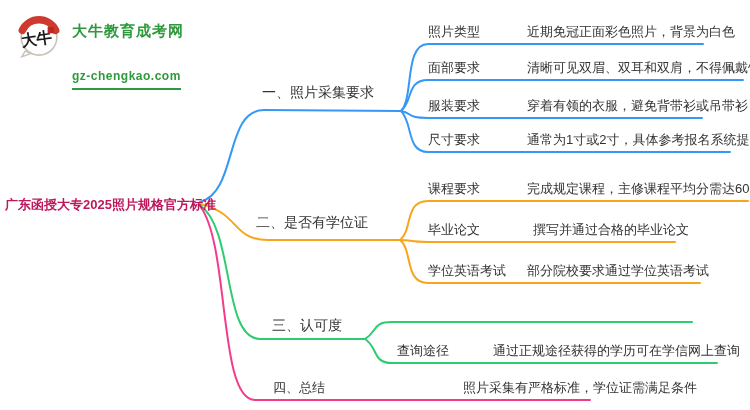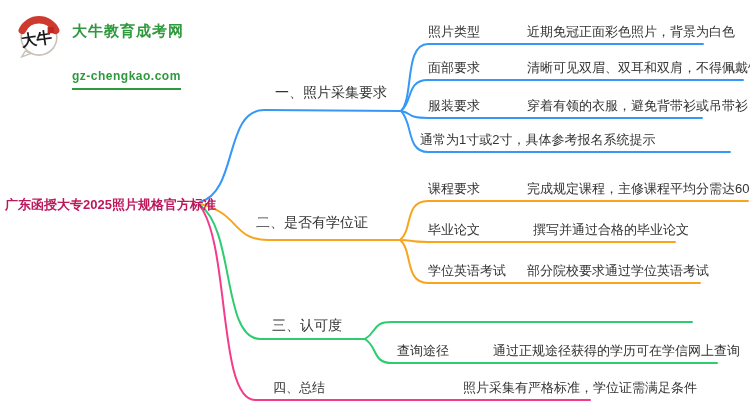--- a/index.html
+++ b/index.html
@@ -50,21 +50,21 @@
   
   .g12 { left:420px; width:330px; }
   .g12 .lab { padding-left:8px; min-width:99px; }
   
   .g3 { left:383px; width:352px; }
   .g3 .lab { padding-left:14px; min-width:96px; }
   
   .g4 { left:243px; width:347px; }
   .g4 .lab { padding-left:30px; min-width:190px; }
 
-  .b1l { left:262px; top:84px;margin-left:13px; }
+  .b1l { left:262px; top:84px; }
   .b2l { left:256px; top:214px; }
   .b3l { left:272px; top:317px; }
 
   .r1 { top:23px; }  .r2 { top:59px; }  .r3 { top:97px; }  .r4 { top:131px; }
   .r5 { top:180px; } .r6 { top:221px;gap:6px; } .r7 { top:262px; }
   .r8 { top:301px; } .r9 { top:342px; }
   .r10{ top:379px; }
 </style>
 </head>
 <body>
@@ -115,20 +115,21 @@
   </div>
   <div class="leaf g12 r2">
     <span class="lab">面部要求</span>
     <span class="desc">清晰可见双眉、双耳和双肩，不得佩戴饰物</span>
   </div>
   <div class="leaf g12 r3">
     <span class="lab">服装要求</span>
     <span class="desc">穿着有领的衣服，避免背带衫或吊带衫</span>
   </div>
   <div class="leaf g12 r4">
+    <span class="lab">尺寸要求</span>
     <span class="desc">通常为1寸或2寸，具体参考报名系统提示</span>
   </div>
 
   <div class="leaf g12 r5">
     <span class="lab">课程要求</span>
     <span class="desc">完成规定课程，主修课程平均分需达60分以上</span>
   </div>
   <div class="leaf g12 r6">
     <span class="lab">毕业论文</span>
     <span class="desc">撰写并通过合格的毕业论文</span>

